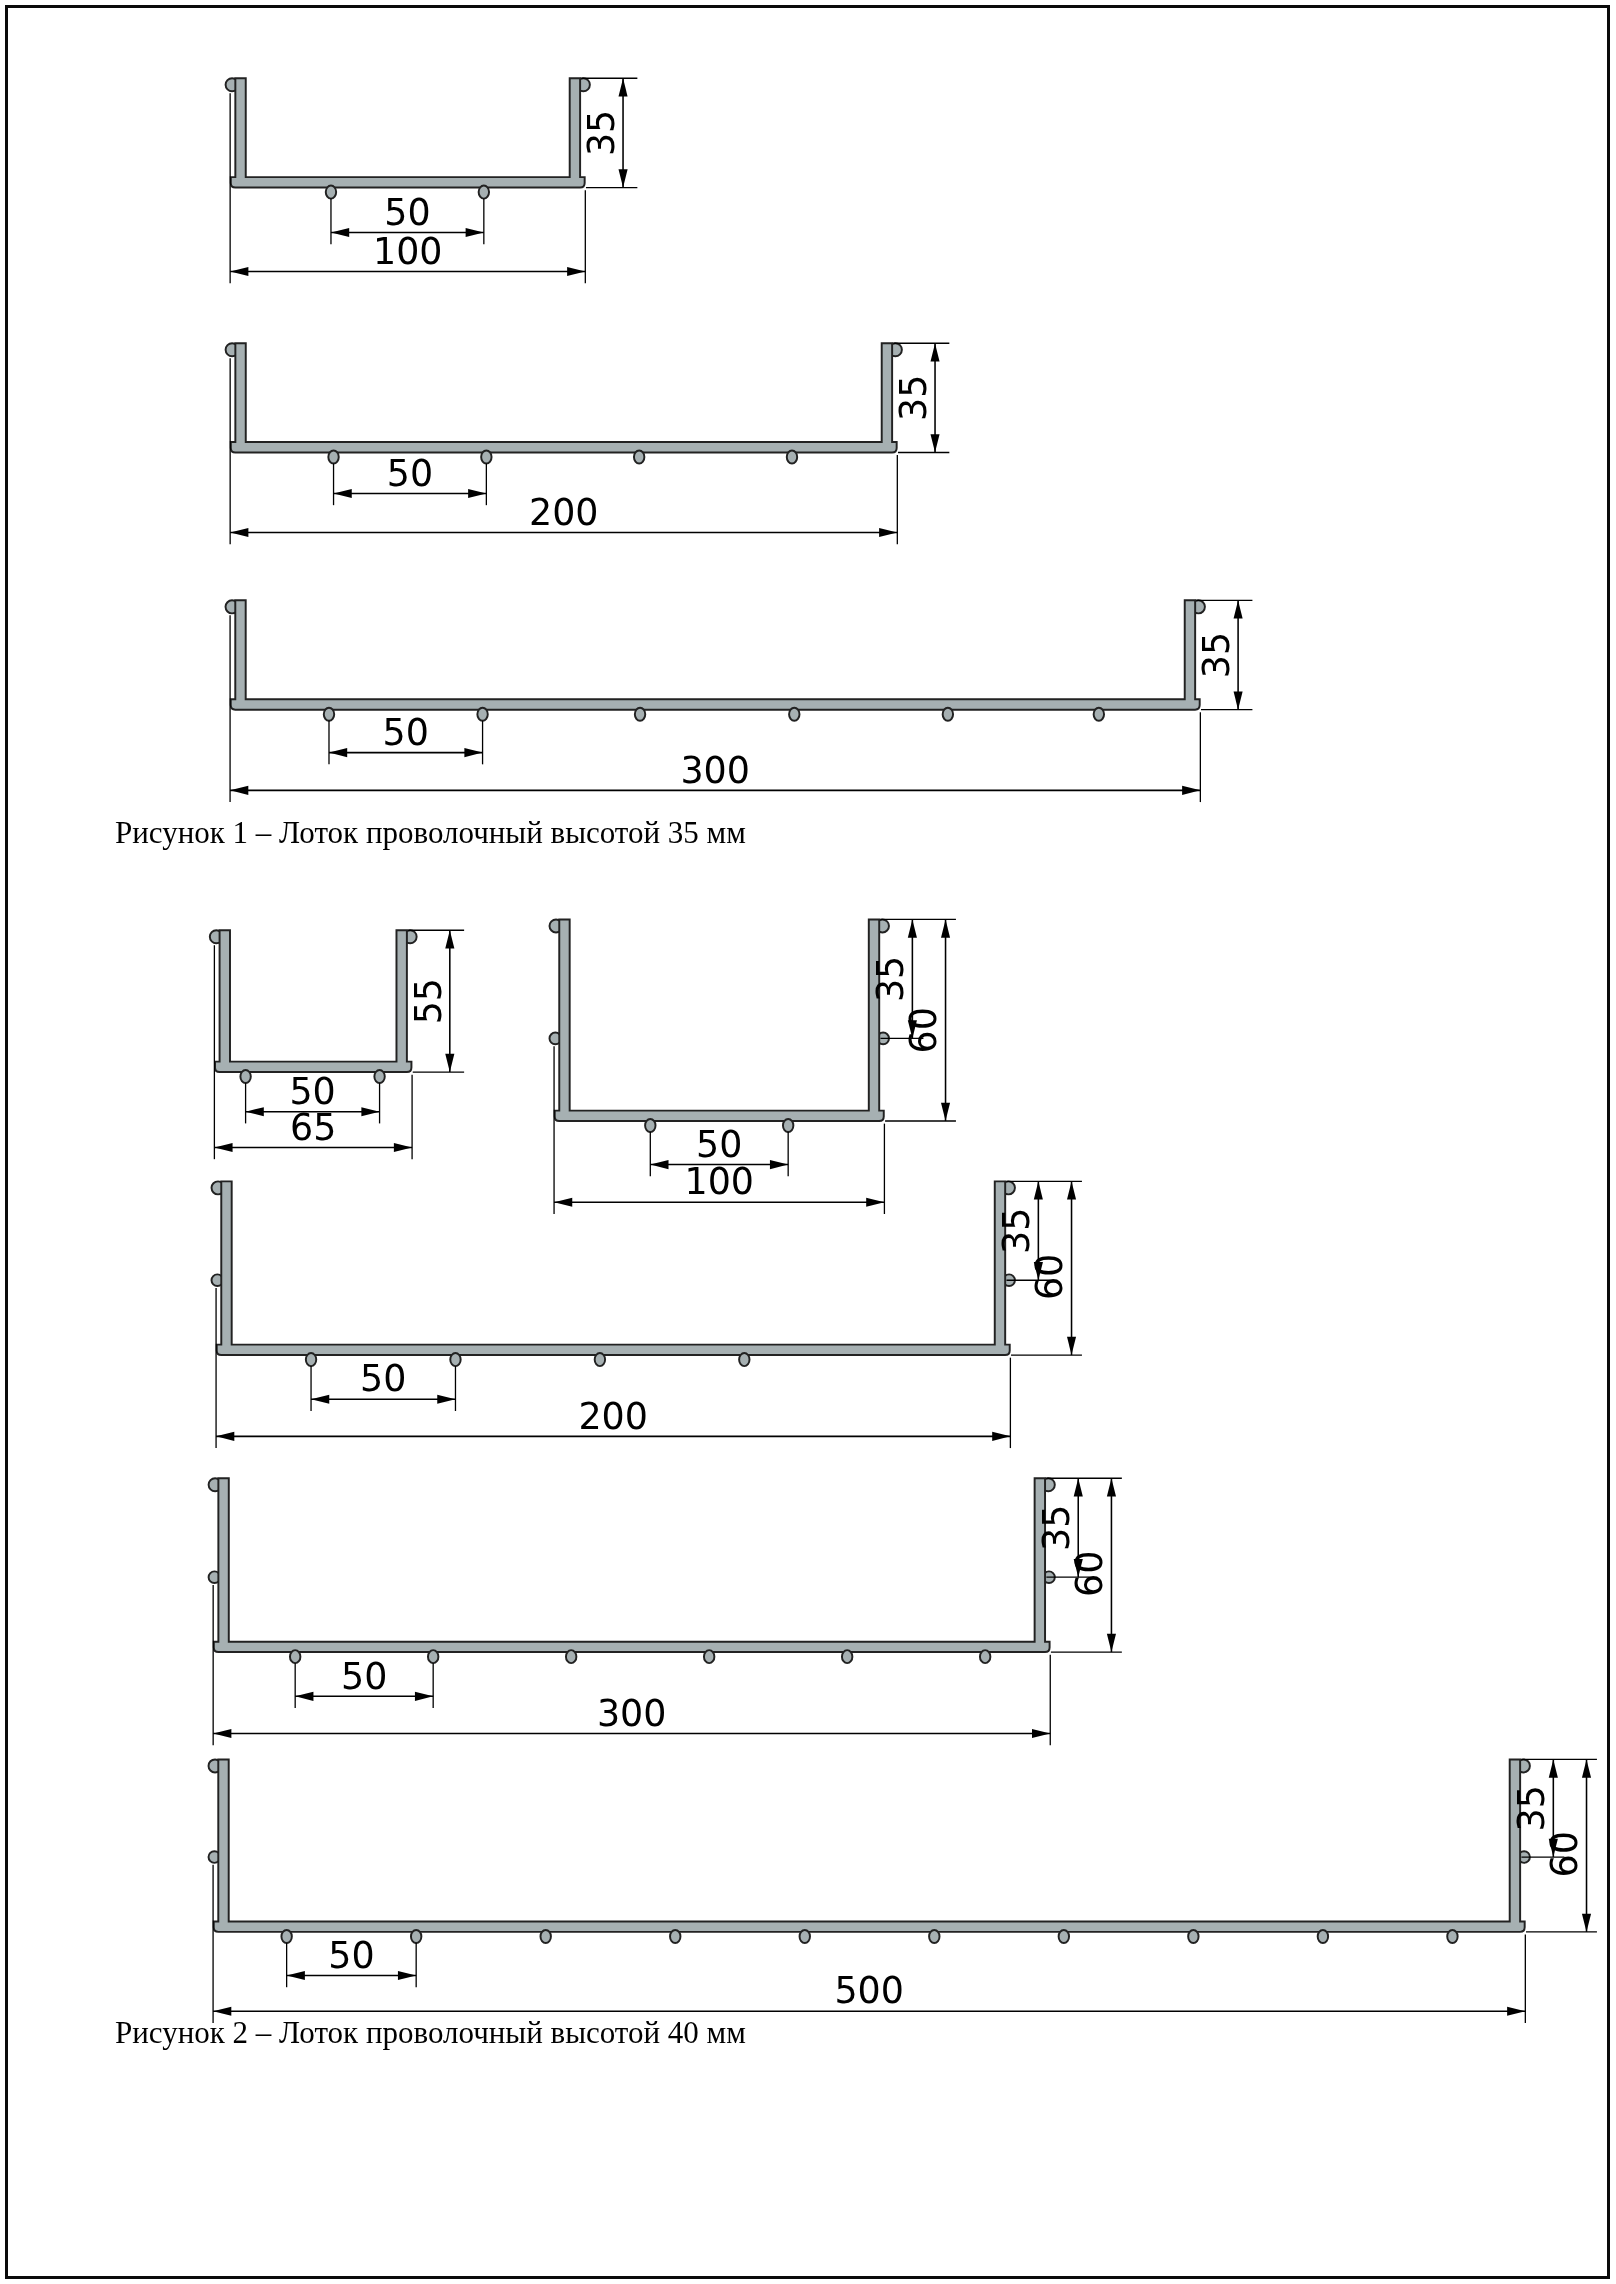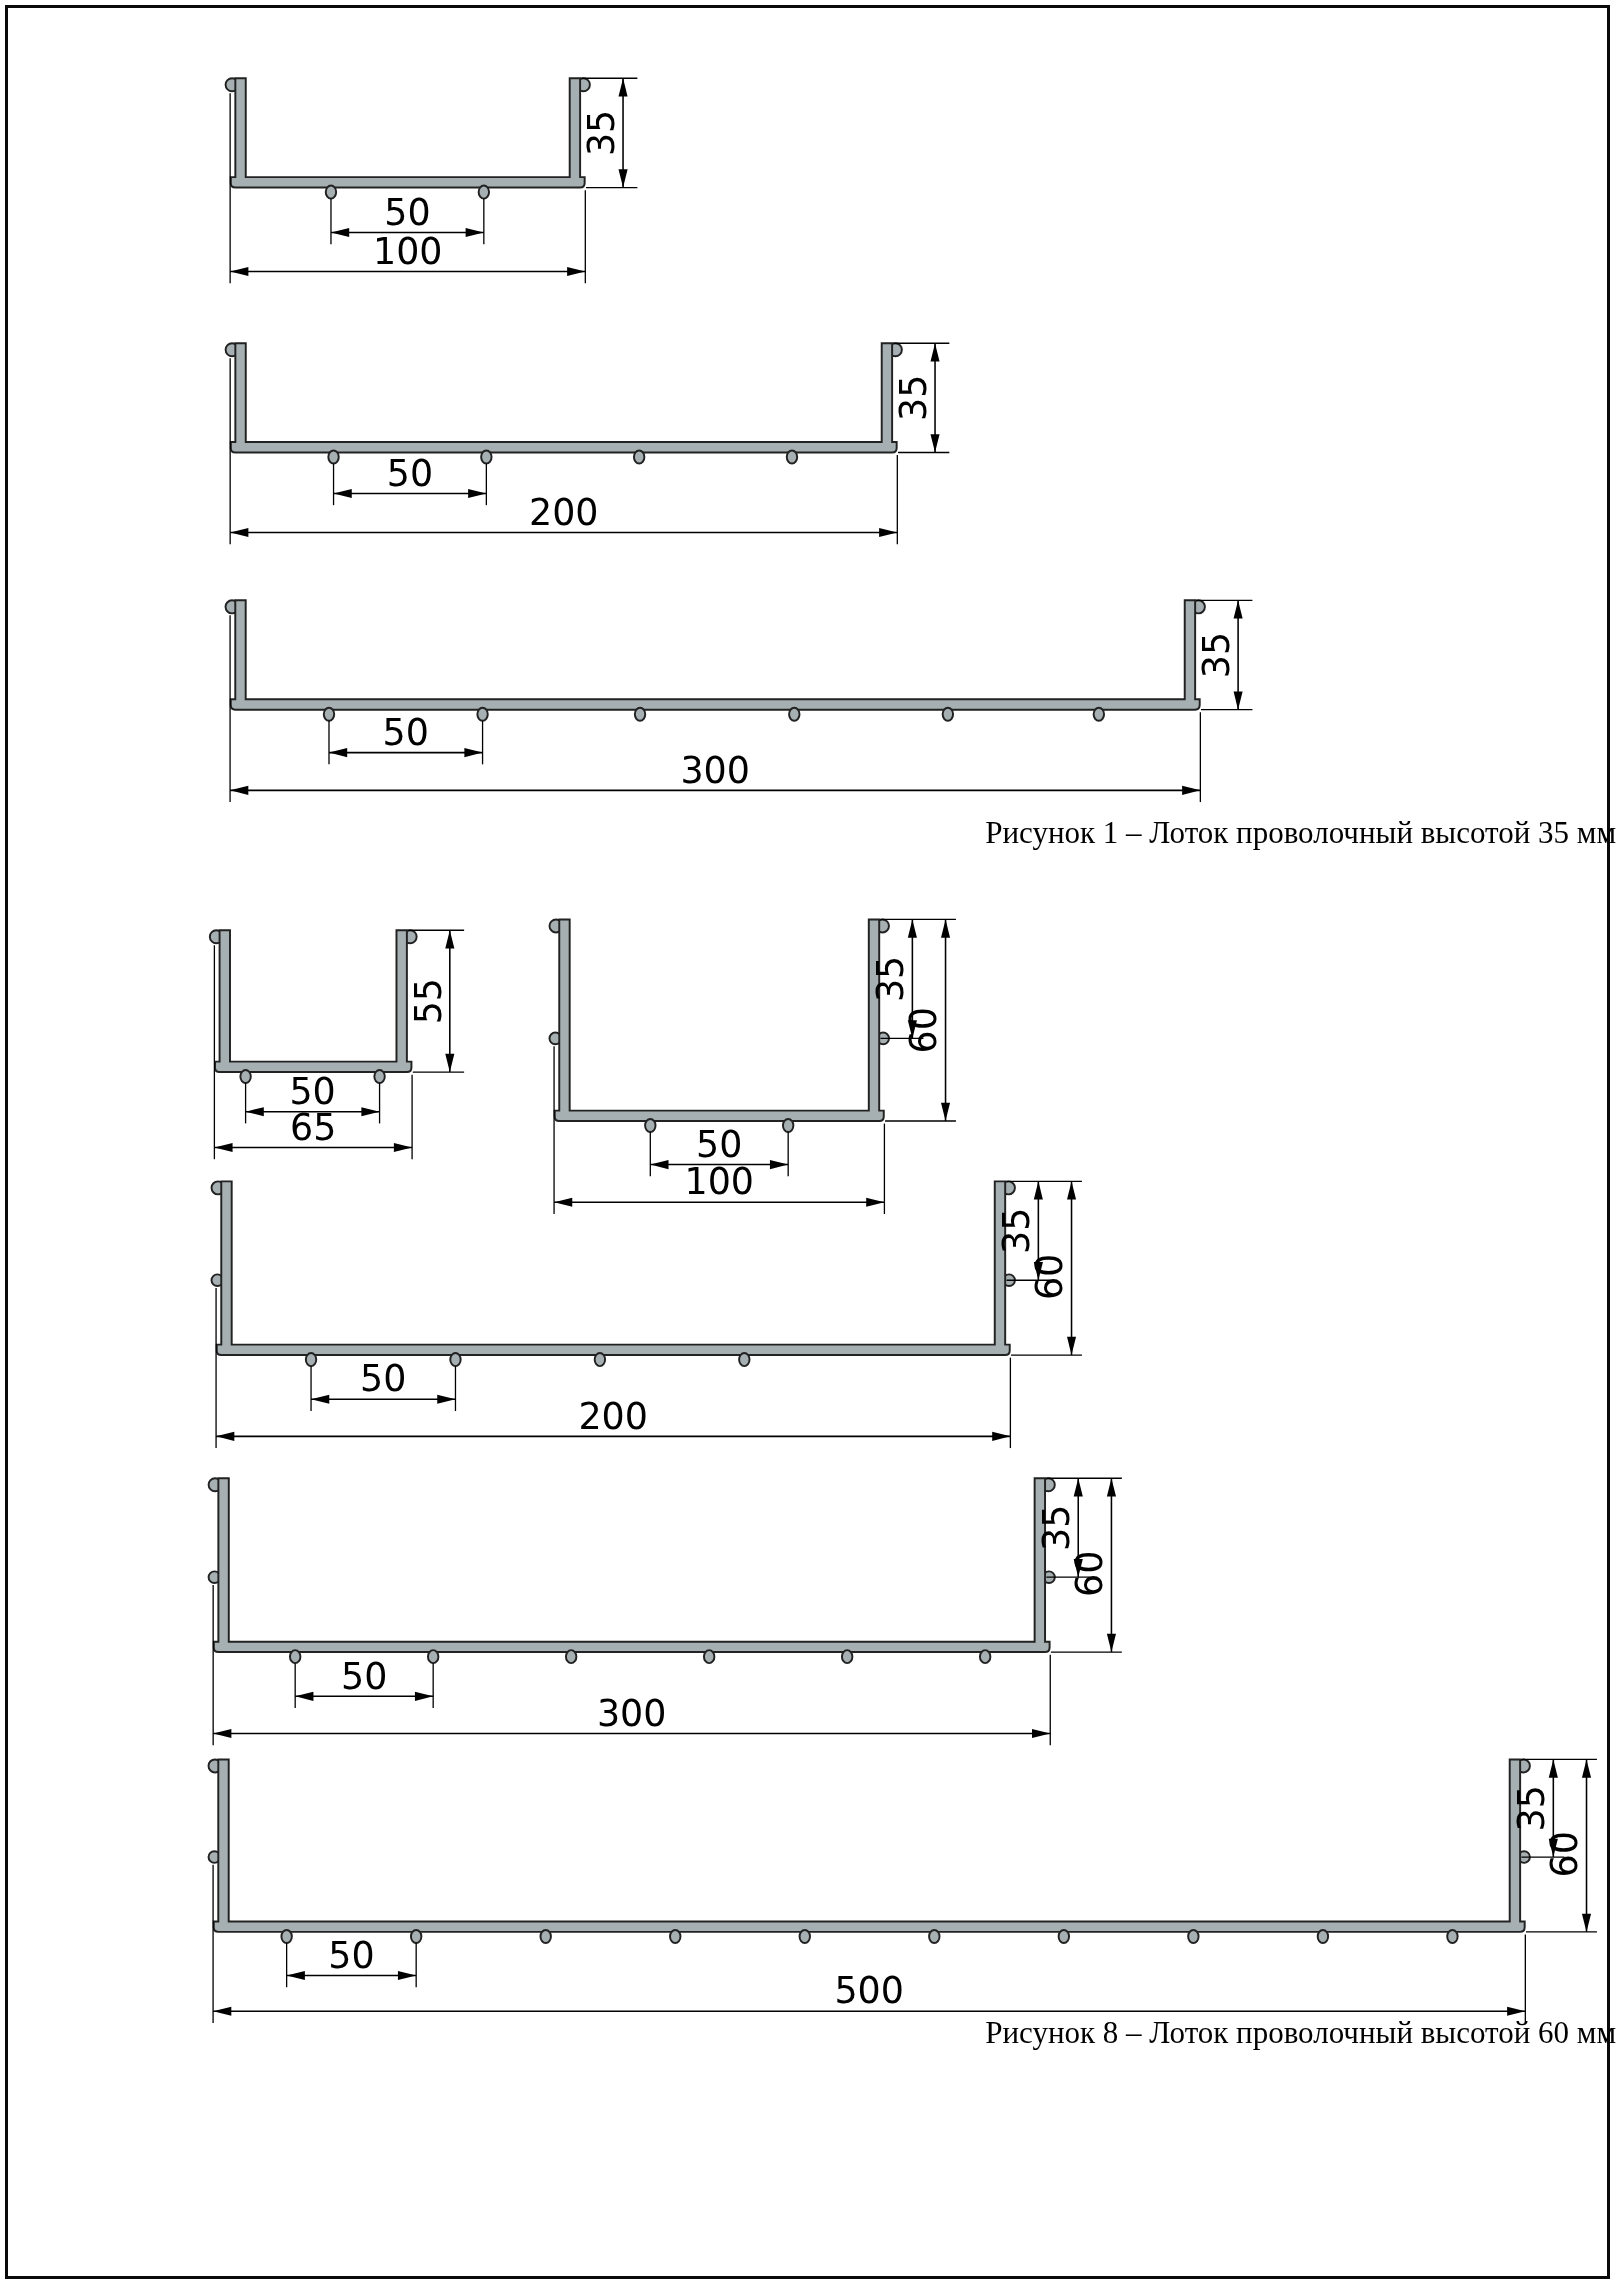--- a/index.html
+++ b/index.html
@@ -15,21 +15,21 @@
   svg.profile{position:absolute;overflow:visible;}
   .steel{fill:var(--steel,#a6b0b2);stroke:var(--outline,#222222);stroke-width:3;}
   .dimline{stroke:var(--dim,#000000);stroke-width:2.4;fill:none;}
   .extline{stroke:var(--dim,#000000);stroke-width:2;fill:none;}
   .arrow{fill:var(--dim,#000000);stroke:none;}
   text.dim{
     font-family:"DejaVu Sans","Liberation Sans",sans-serif;
     font-size:56px;fill:var(--dim,#000000);
   }
   .caption{
-    position:absolute;left:0;right:0;text-align:right;padding-left:115px;
+    position:absolute;left:0;right:0;text-align:left;padding-left:115px;
     font-family:"Liberation Serif",serif;font-size:31px;color:#000;
     white-space:nowrap;
   }
   #caption-1{top:815px;}
   #caption-2{top:2015px;}
 </style>
 </head>
 <body>
 
 <div id="page-border"></div>
@@ -279,14 +279,14 @@
       <polygon class="arrow" points="2051,150 2044,122 2058,122"></polygon>
       <text class="dim" transform="translate(2037,75) rotate(-90)" text-anchor="middle">35</text>
       <line class="dimline" x1="2102" y1="0" x2="2102" y2="265"></line>
       <polygon class="arrow" points="2102,0 2095,28 2109,28"></polygon>
       <polygon class="arrow" points="2102,265 2095,237 2109,237"></polygon>
       <text class="dim" transform="translate(2088,145.75) rotate(-90)" text-anchor="middle">60</text>
     </svg>
   </div>
 
 <div class="caption" id="caption-1">Рисунок 1 – Лоток проволочный высотой 35 мм</div>
-<div class="caption" id="caption-2">Рисунок 8 – Лоток проволочный высотой 60 мм</div>
+<div class="caption" id="caption-2">Рисунок 2 – Лоток проволочный высотой 40 мм</div>
 
 
 </body></html>

